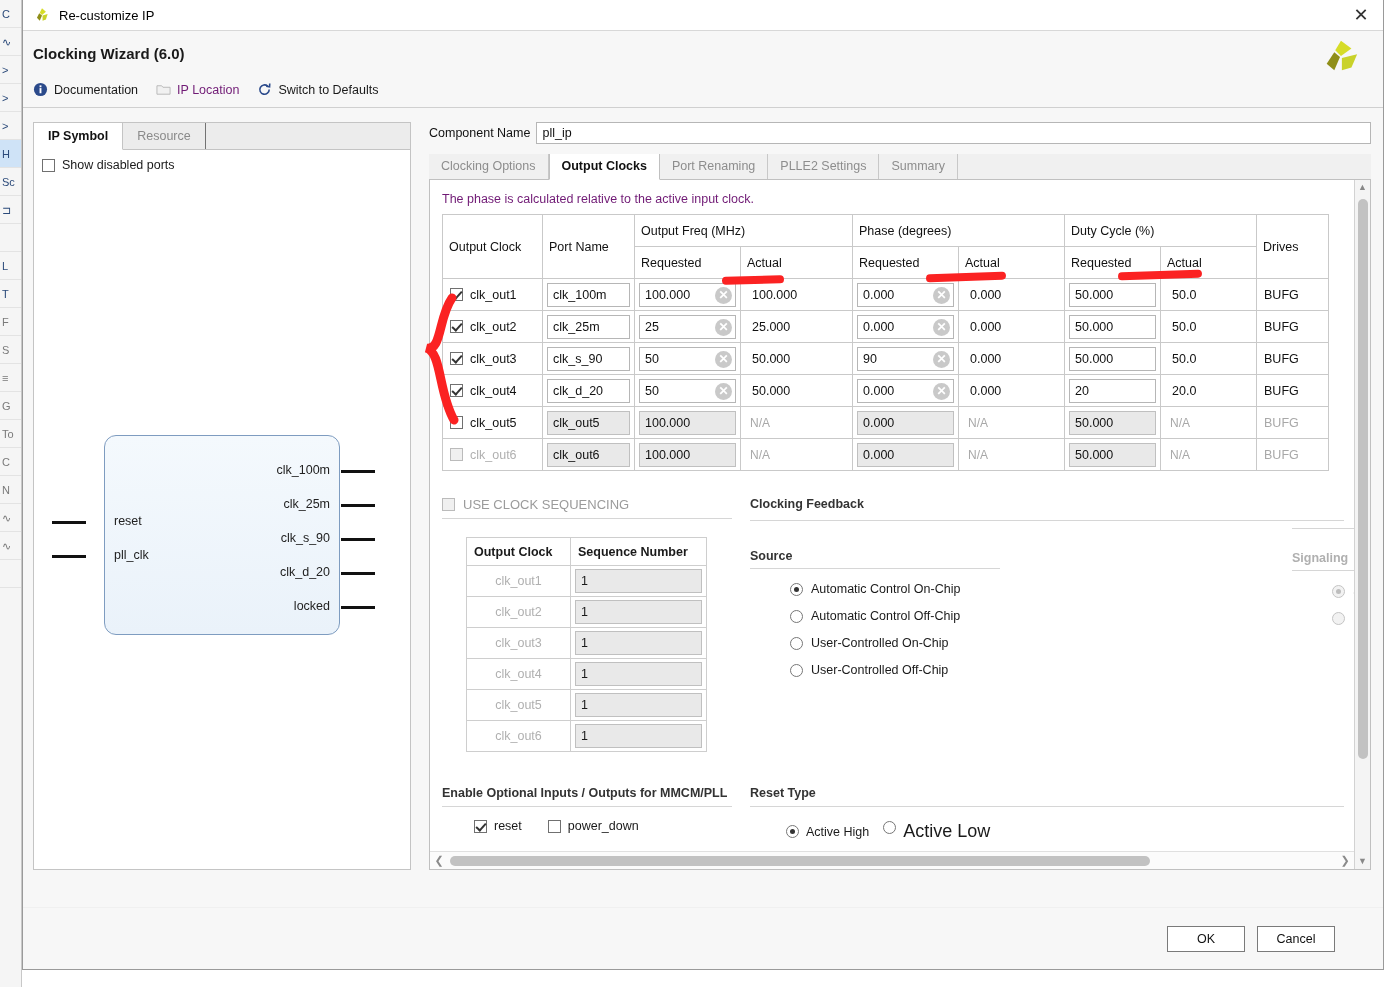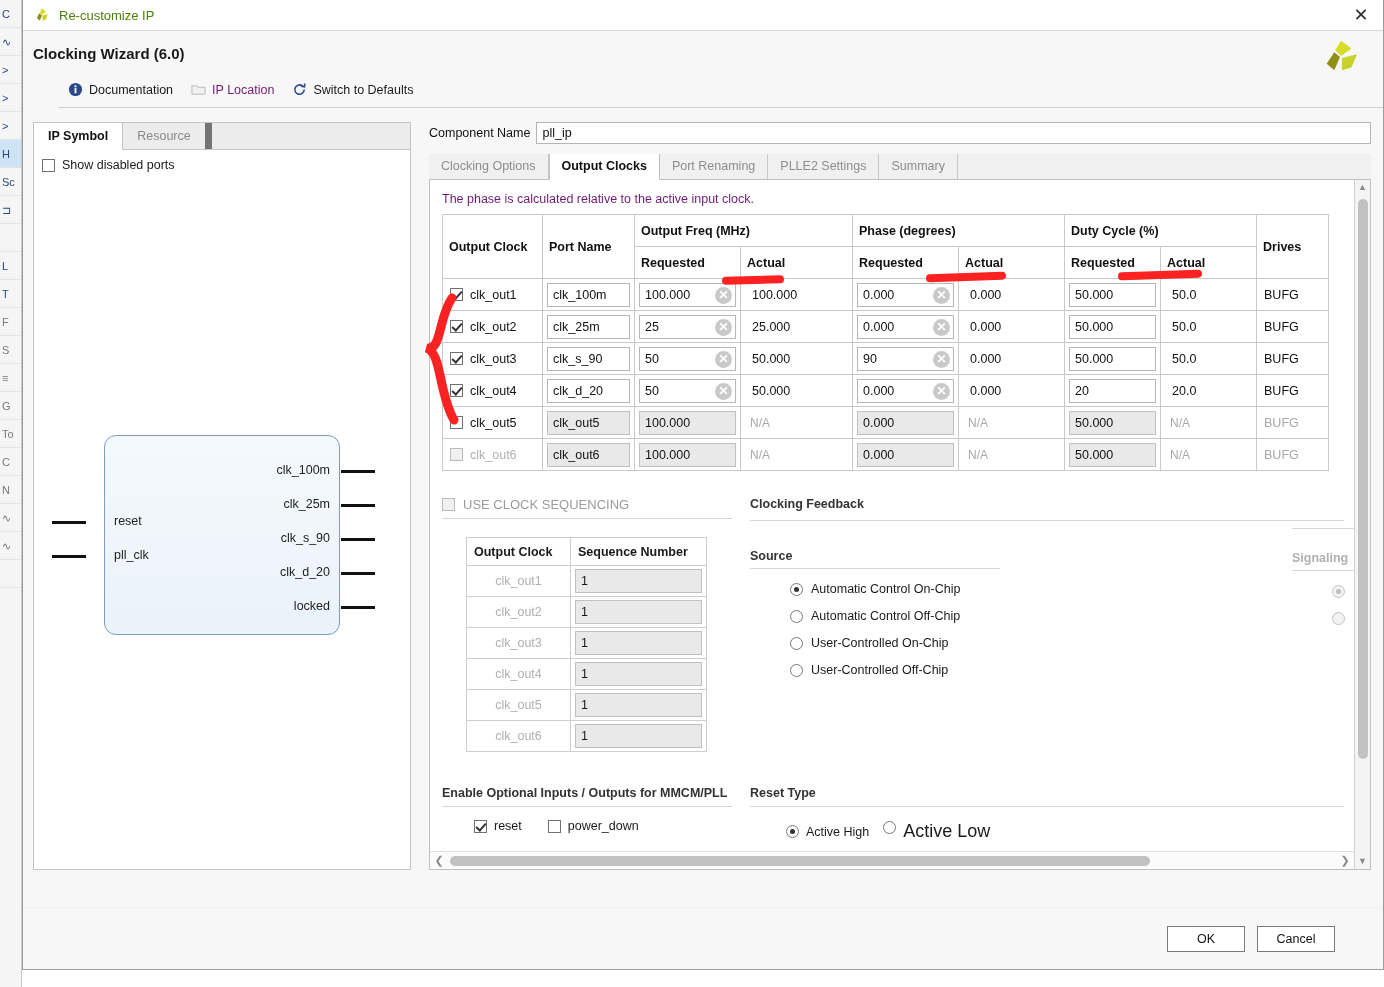--- a/index.html
+++ b/index.html
@@ -27,48 +27,48 @@
   
   .dialog {
     position: absolute; left: 22px; top: 0; width: 1362px; height: 970px;
     background: #f7f7f7; border: 1px solid #9a9a9a; border-top: none;
   }
   .titlebar {
     height: 31px; background: #ffffff; border-bottom: 1px solid #d8d8d8;
     display: flex; align-items: center; padding: 0 0 0 10px;
   }
   .title-icon { width: 18px; height: 18px; margin-right: 8px; flex: 0 0 auto; }
-  .title-text { font-size: 13px; color: #4d7c0f; flex: 1 1 auto; }
+  .title-text { font-size: 13px; color: #000000; flex: 1 1 auto; }
   .close-btn {
     width: 44px; height: 30px; display: flex; align-items: center; justify-content: center;
     font-size: 18px; color: #333; cursor: default;
   }
 
   .hdr-area { background:#f7f7f7; padding: 14px 0 0 0; position: relative; }
   .wiz-title { font-size: 15px; font-weight: bold; color: #1a1a1a; padding-left: 10px; }
   .xlogo { position: absolute; right: 20px; top: 6px; width: 46px; height: 40px; }
 
   .toolbar { display: flex; align-items: center; gap: 18px; padding: 20px 0 10px 10px;
-             border-bottom: 1px solid #d0d0d0; margin-left: 35px; }
+             border-bottom: 1px solid #d0d0d0; }
   .tb-item { display: flex; align-items: center; gap: 6px; font-size: 12.5px; color: #1a1a1a; }
   .tb-item.dim { color: #701a75; }
   .tb-ico { width: 15px; height: 15px; flex: 0 0 auto; }
 
   
   .body-split { display: flex; padding: 14px 12px 0 10px; gap: 18px; height: 762px; }
 
   
   .leftpanel { width: 378px; display: flex; flex-direction: column;
                border: 1px solid #c4c4c4; background:#ffffff; }
   .lp-tabs { display: flex; height: 27px; background: #ececec; border-bottom: 1px solid #c4c4c4; }
   .lp-tab { padding: 0 14px; line-height: 26px; font-size: 12.5px; color: #8a8a8a; }
   .lp-tab.active { background: #ffffff; color: #111; font-weight: bold;
                    border-right: 1px solid #c4c4c4; border-bottom: 1px solid #ffffff;
                    margin-bottom: -1px; }
-  .lp-tab.sep { border-right: 7px solid #737373; }
+  .lp-tab.sep { border-right: 1px solid #737373; }
   .lp-body { flex: 1 1 auto; background: #ffffff; position: relative; padding: 8px 0 0 8px; }
   .cbrow { display: flex; align-items: center; gap: 7px; font-size: 12.5px; }
   .cbox { width: 13px; height: 13px; border: 1px solid #707070; background: #fff;
           display: inline-block; position: relative; flex:0 0 auto; }
   .cbox.checked::after {
     content: ""; position: absolute; left: 3px; top: 0px; width: 4px; height: 8px;
     border: solid #333; border-width: 0 2px 2px 0; transform: rotate(42deg);
   }
   .cbox.dis { border-color: #bbb; background: #f0f0f0; }
 
@@ -103,21 +103,21 @@
     flex: 1 1 auto; border: 1px solid #c0c0c0; border-top: none; background: #ffffff;
     position: relative; overflow: hidden; display: flex;
   }
   .content-inner { flex: 1 1 auto; padding: 12px 10px 0 12px; overflow: hidden; position: relative; }
   .note { font-size: 12.5px; color: #701a75; margin-bottom: 8px; }
 
   
   table.clk { border-collapse: collapse; table-layout: fixed; width: 886px; }
   table.clk th, table.clk td { border: 1px solid #c9c9c9; font-size: 12.5px; color: #111;
                                padding: 0; height: 32px; }
-  table.clk th { font-weight: bold; text-align: left; padding: 0 6px; vertical-align: middle;
+  table.clk th { font-weight: normal; text-align: left; padding: 0 6px; vertical-align: middle;
                  background: #ffffff; }
   .grp-th { position: relative; }
   .cell-chk { display: flex; align-items: center; gap: 7px; padding-left: 7px; }
   .cell-chk.dim span { color: #aaa; }
   .fld {
     position: relative; margin: 3px 4px; height: 24px; border: 1px solid #b6b6b6;
     background: #ffffff; display: flex; align-items: center; padding-left: 5px; font-size: 12.5px;
   }
   .fld.gray { background: #e9e9e9; border-color: #c0c0c0; }
   .fld.noedit { border: none; background: transparent; margin-left: 6px; }

